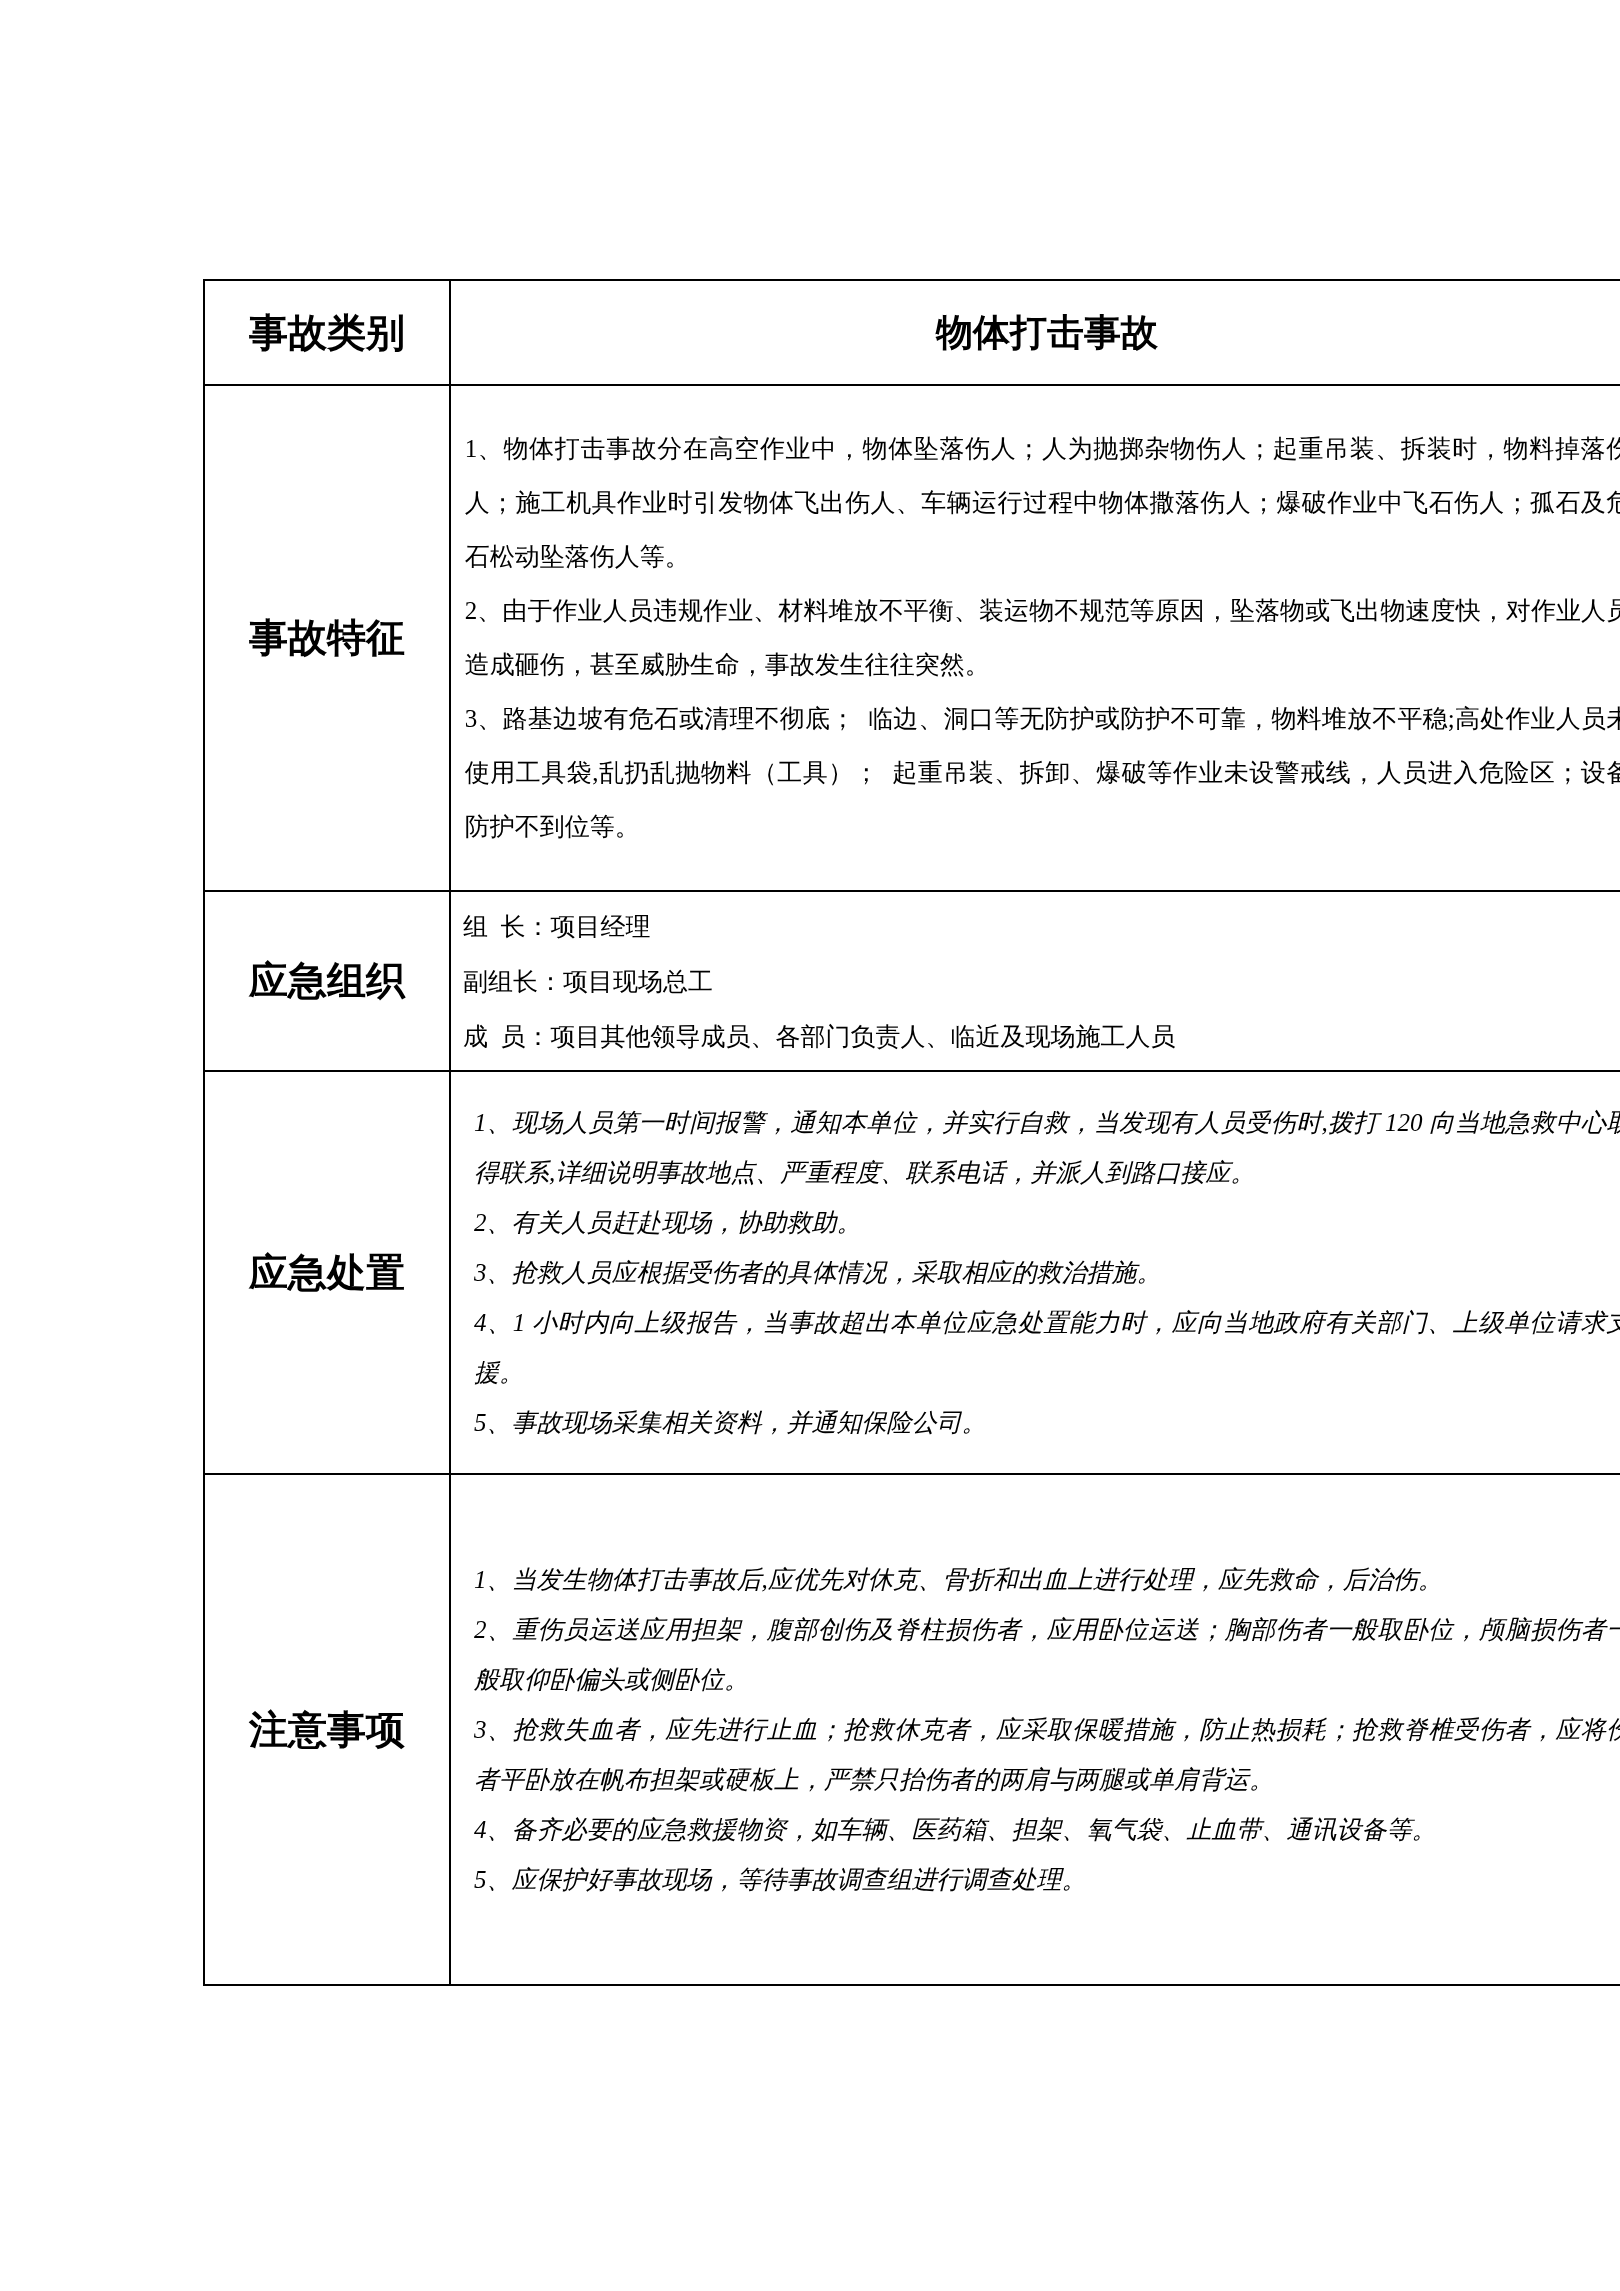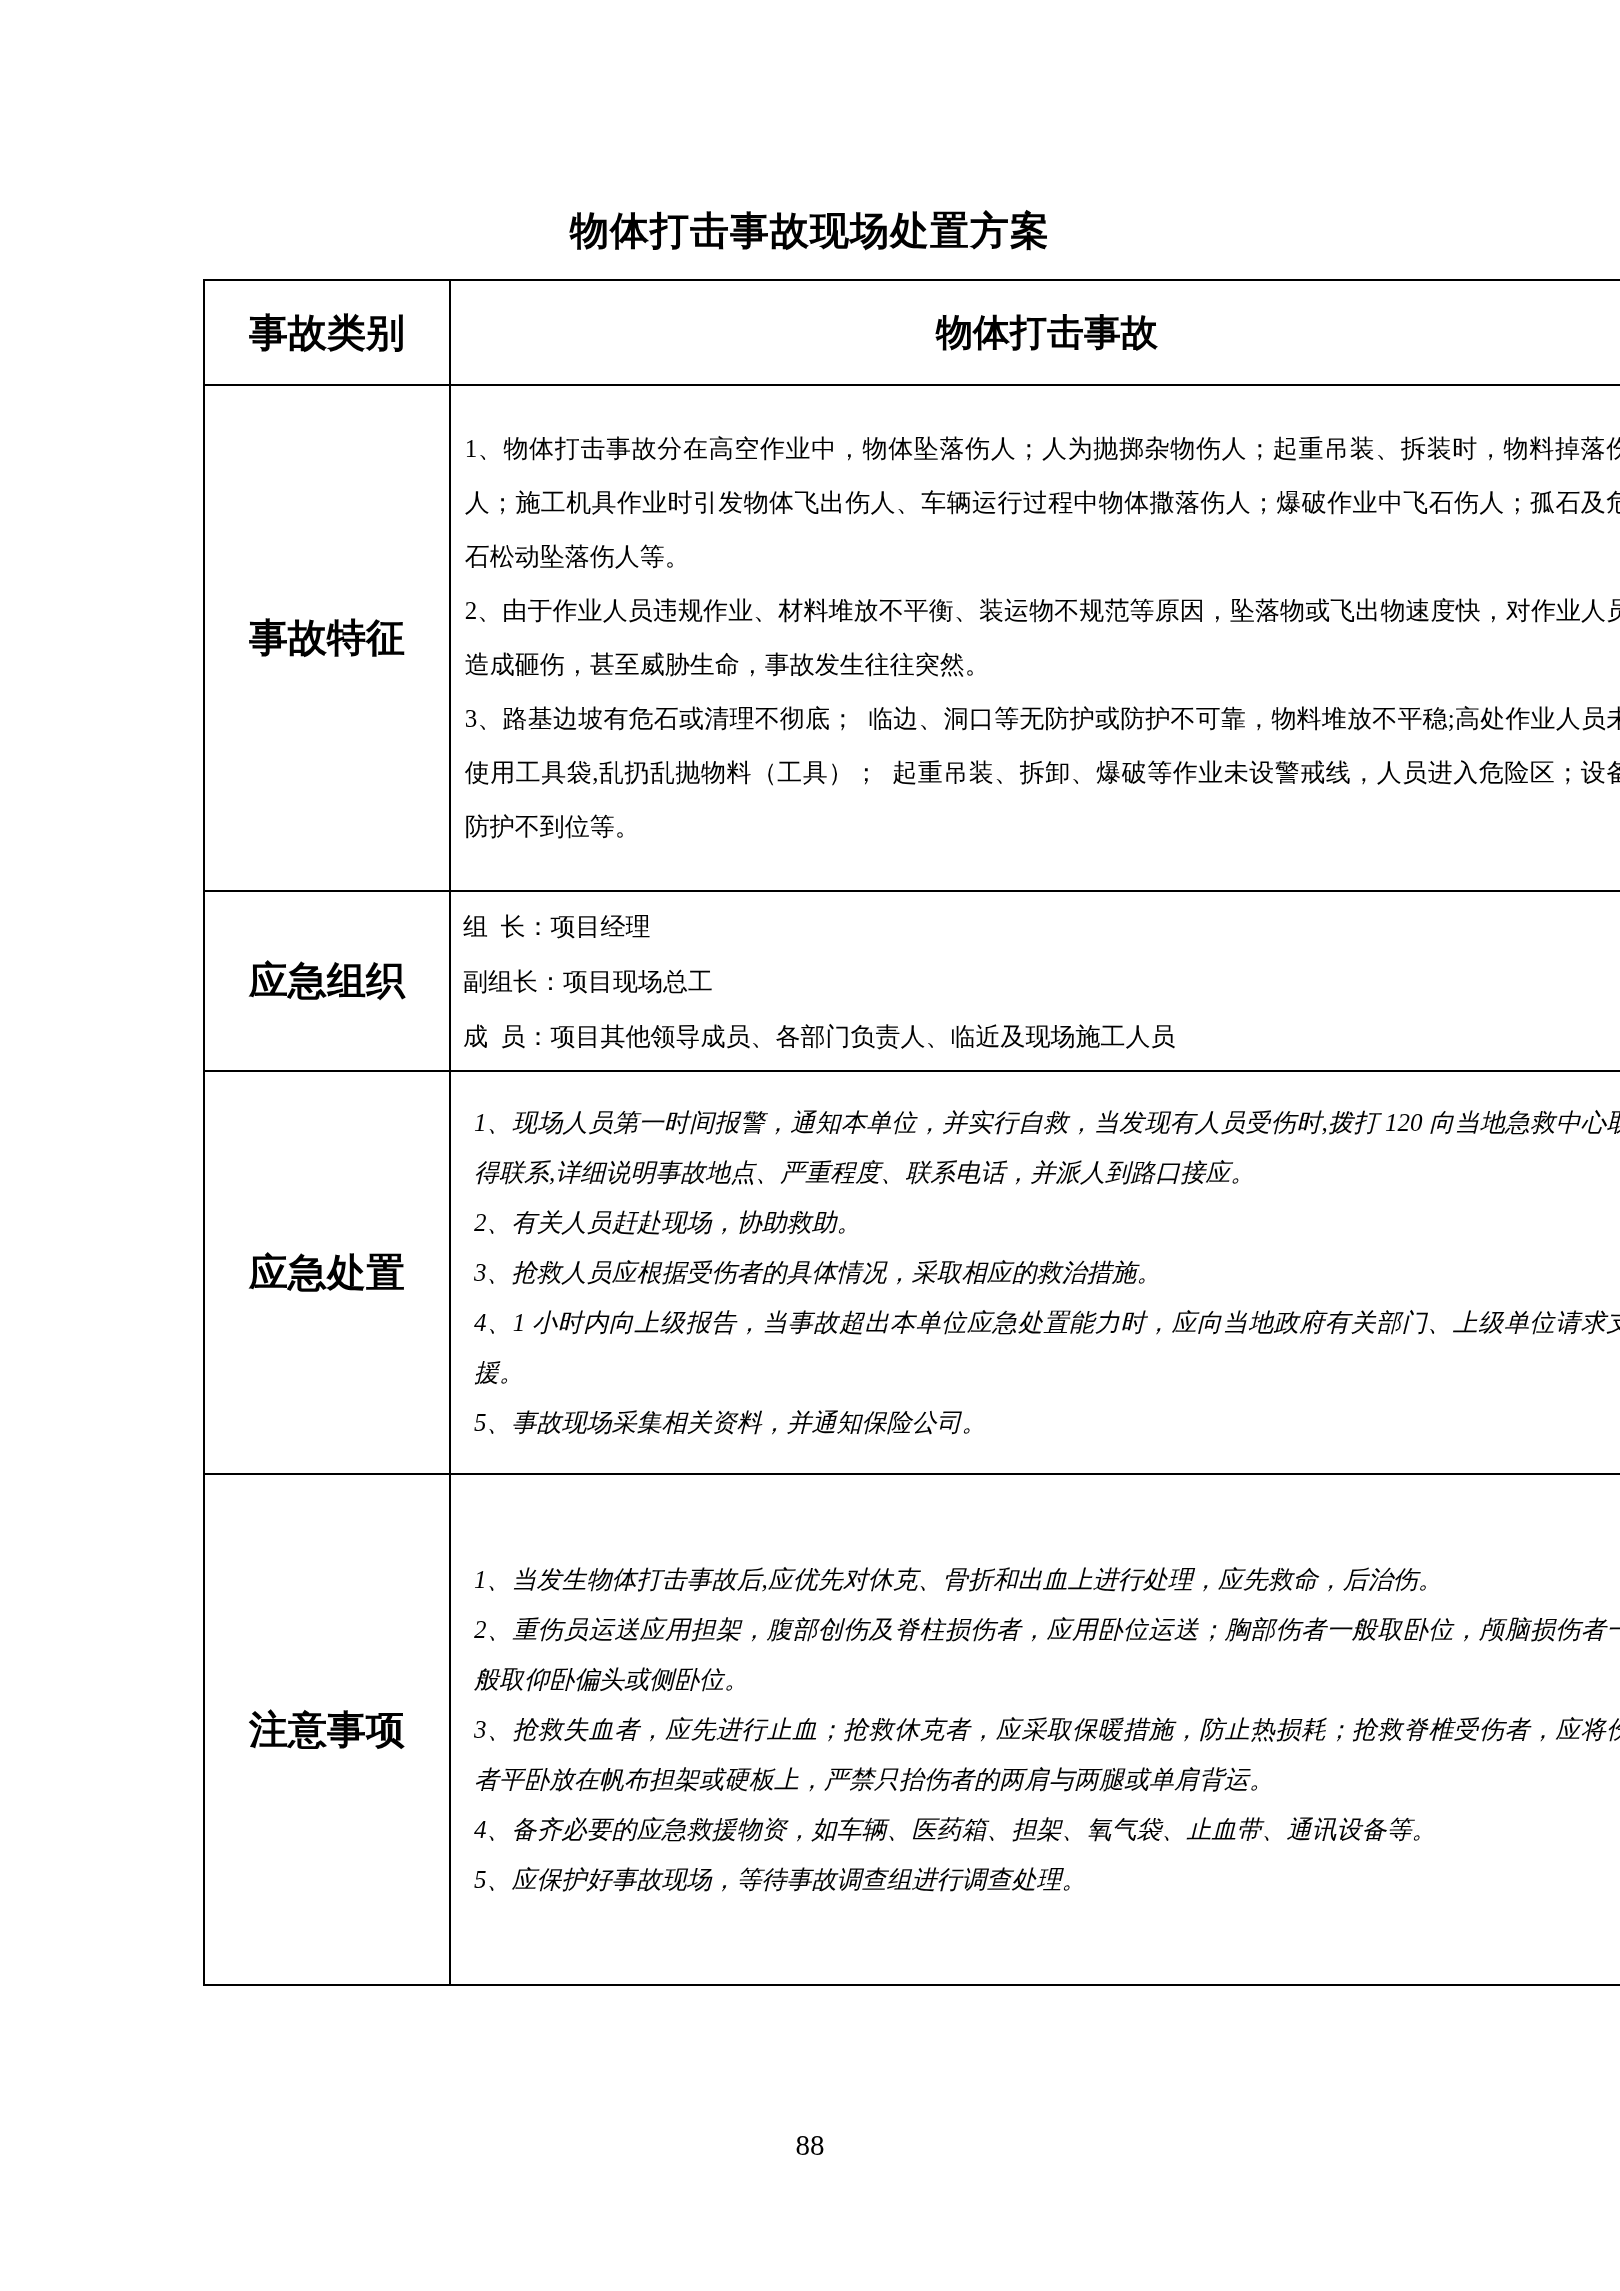--- a/index.html
+++ b/index.html
@@ -89,21 +89,20 @@
     width: 100%;
     text-align: center;
     font-size: 29px;
   }
 </style>
 </head>
 <body>
 
 <div class="page">
 
-  <div class="doc-title">物体打击事故现场处置方案</div>
 
   <table class="doc-table">
     <colgroup>
       <col style="width:246px">
       <col>
     </colgroup>
     <tbody>
       <tr class="r1">
         <td class="label-cell">事故类别</td>
         <td class="header-cell">物体打击事故</td>
@@ -144,16 +143,15 @@
             <div class="para">1、当发生物体打击事故后,应优先对休克、骨折和出血上进行处理，应先救命，后治伤。</div>
             <div class="para">2、重伤员运送应用担架，腹部创伤及脊柱损伤者，应用卧位运送；胸部伤者一般取卧位，颅脑损伤者一般取仰卧偏头或侧卧位。</div>
             <div class="para">3、抢救失血者，应先进行止血；抢救休克者，应采取保暖措施，防止热损耗；抢救脊椎受伤者，应将伤者平卧放在帆布担架或硬板上，严禁只抬伤者的两肩与两腿或单肩背运。</div>
             <div class="para">4、备齐必要的应急救援物资，如车辆、医药箱、担架、氧气袋、止血带、通讯设备等。</div>
             <div class="para">5、应保护好事故现场，等待事故调查组进行调查处理。</div>
           </td>
       </tr>
     </tbody>
   </table>
 
-  <div class="page-number">88</div>
 
 </div>
 
 
 </body></html>

